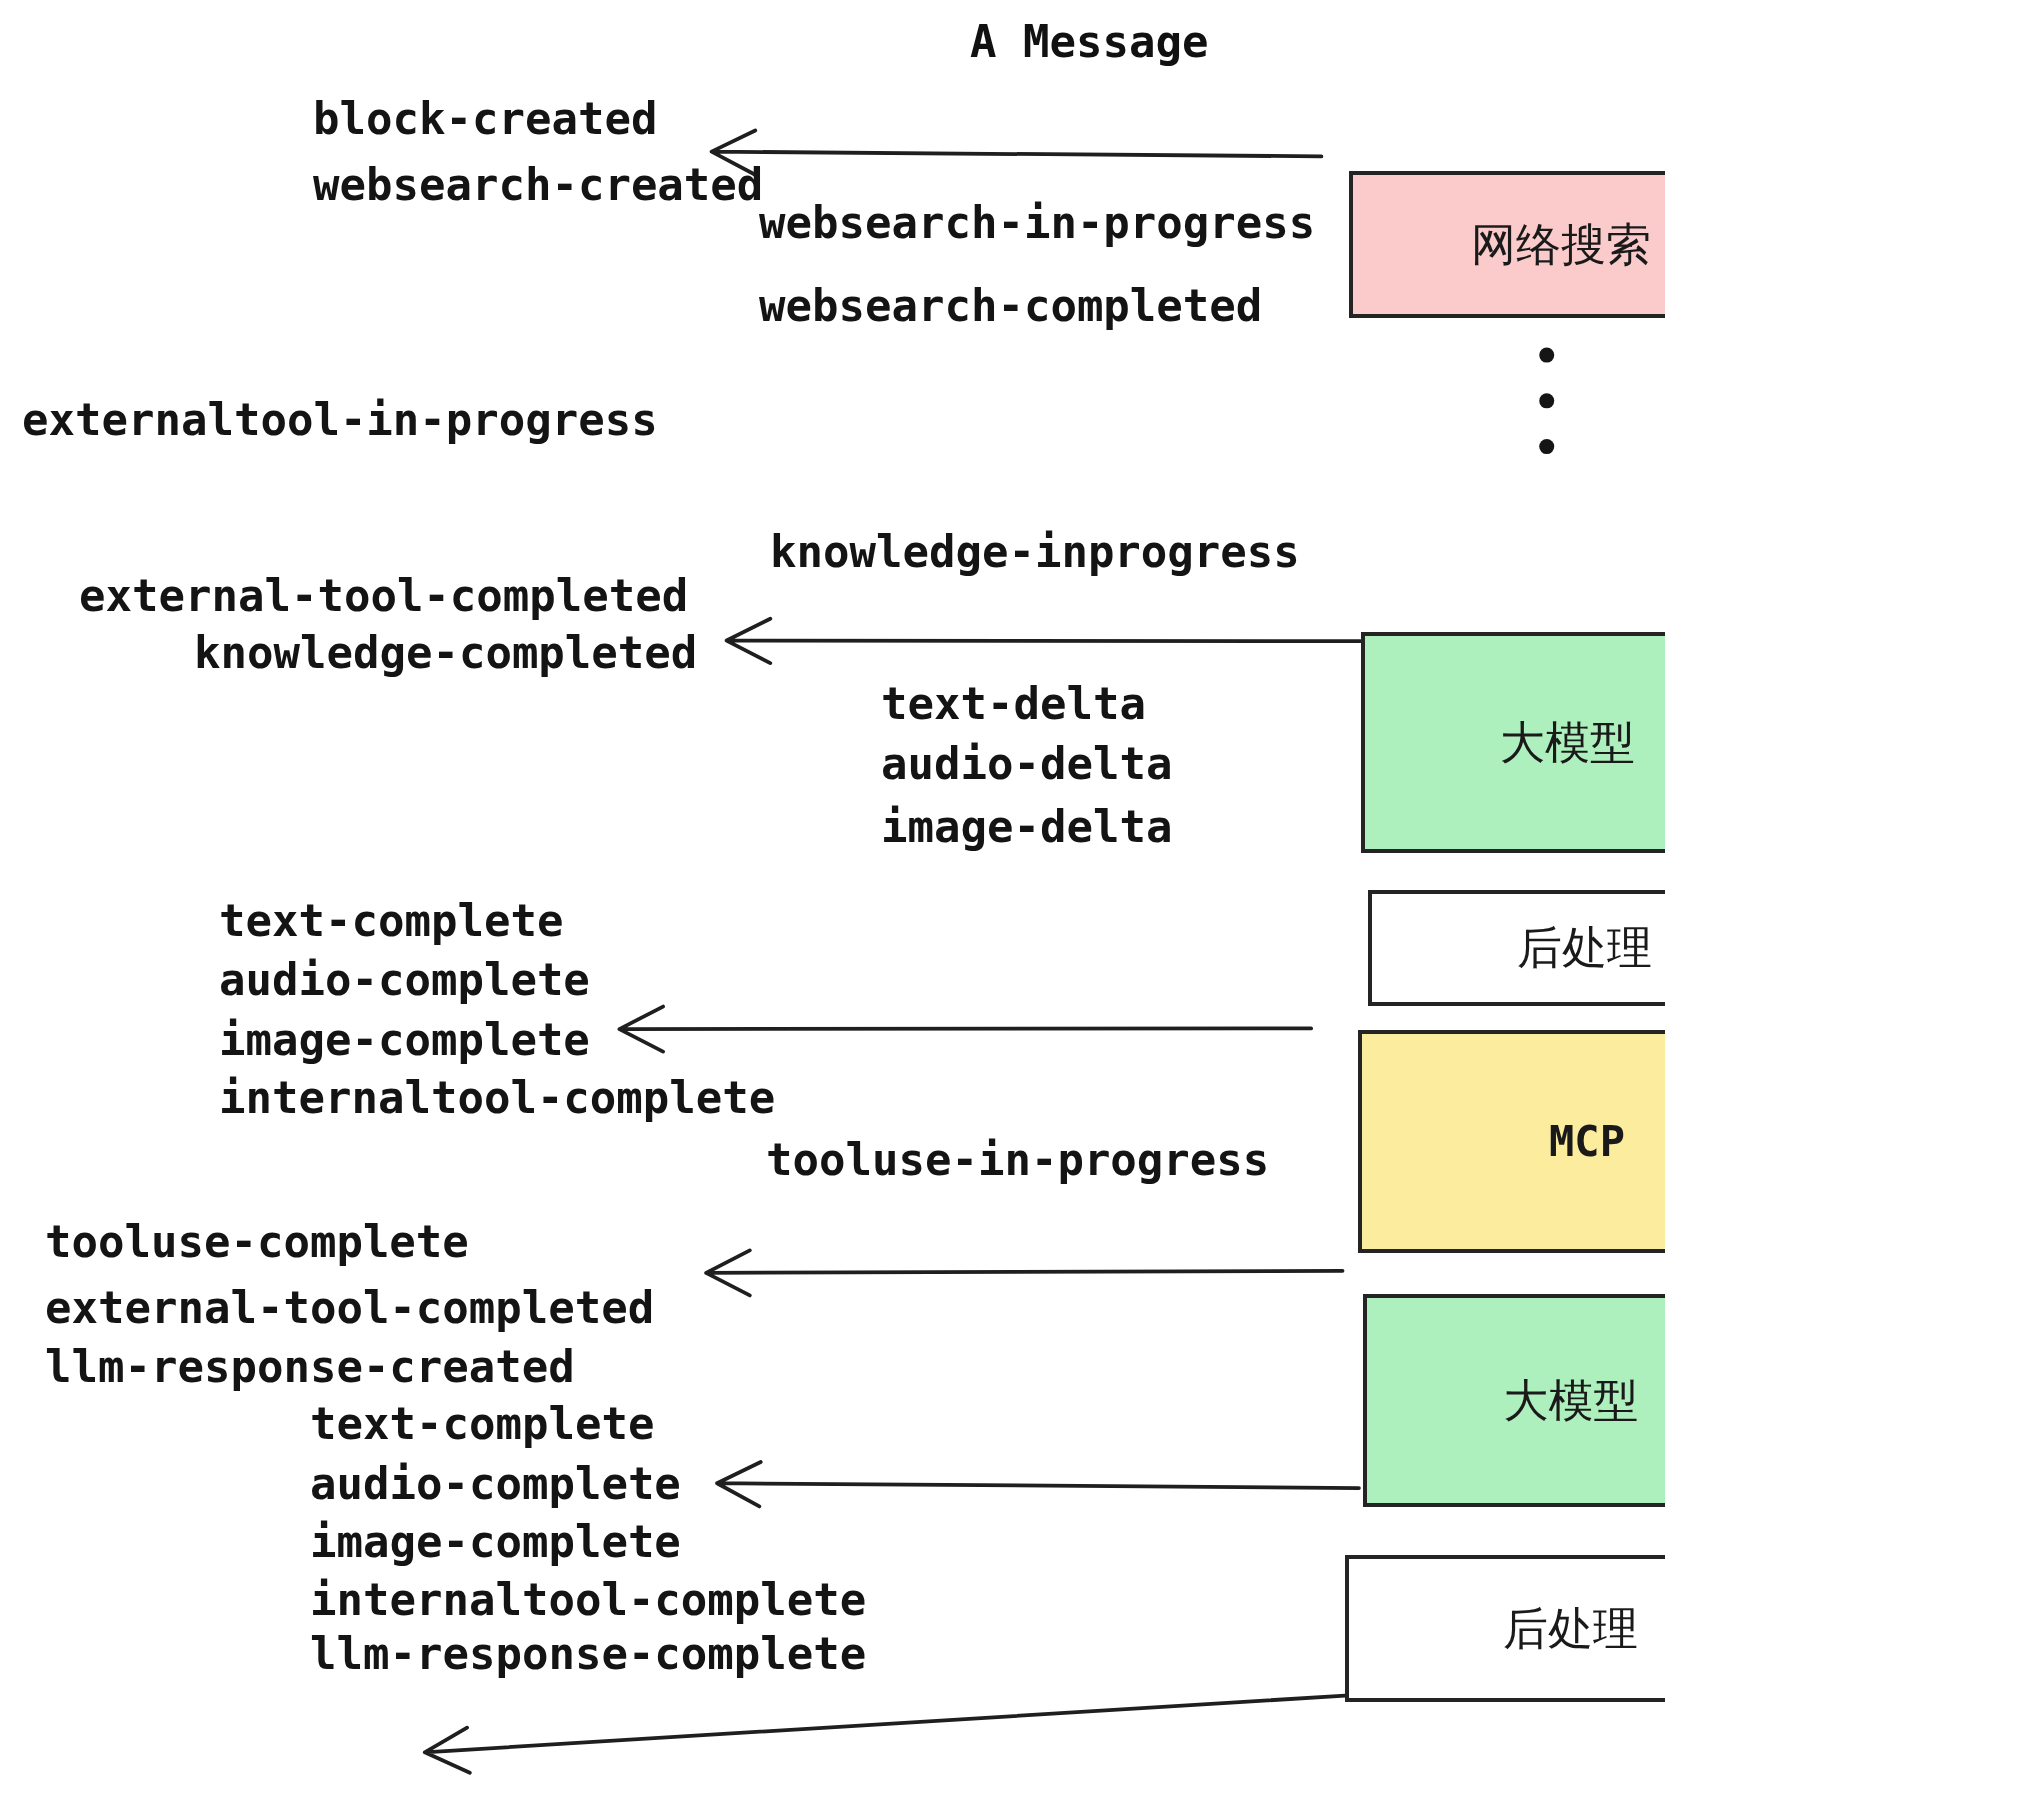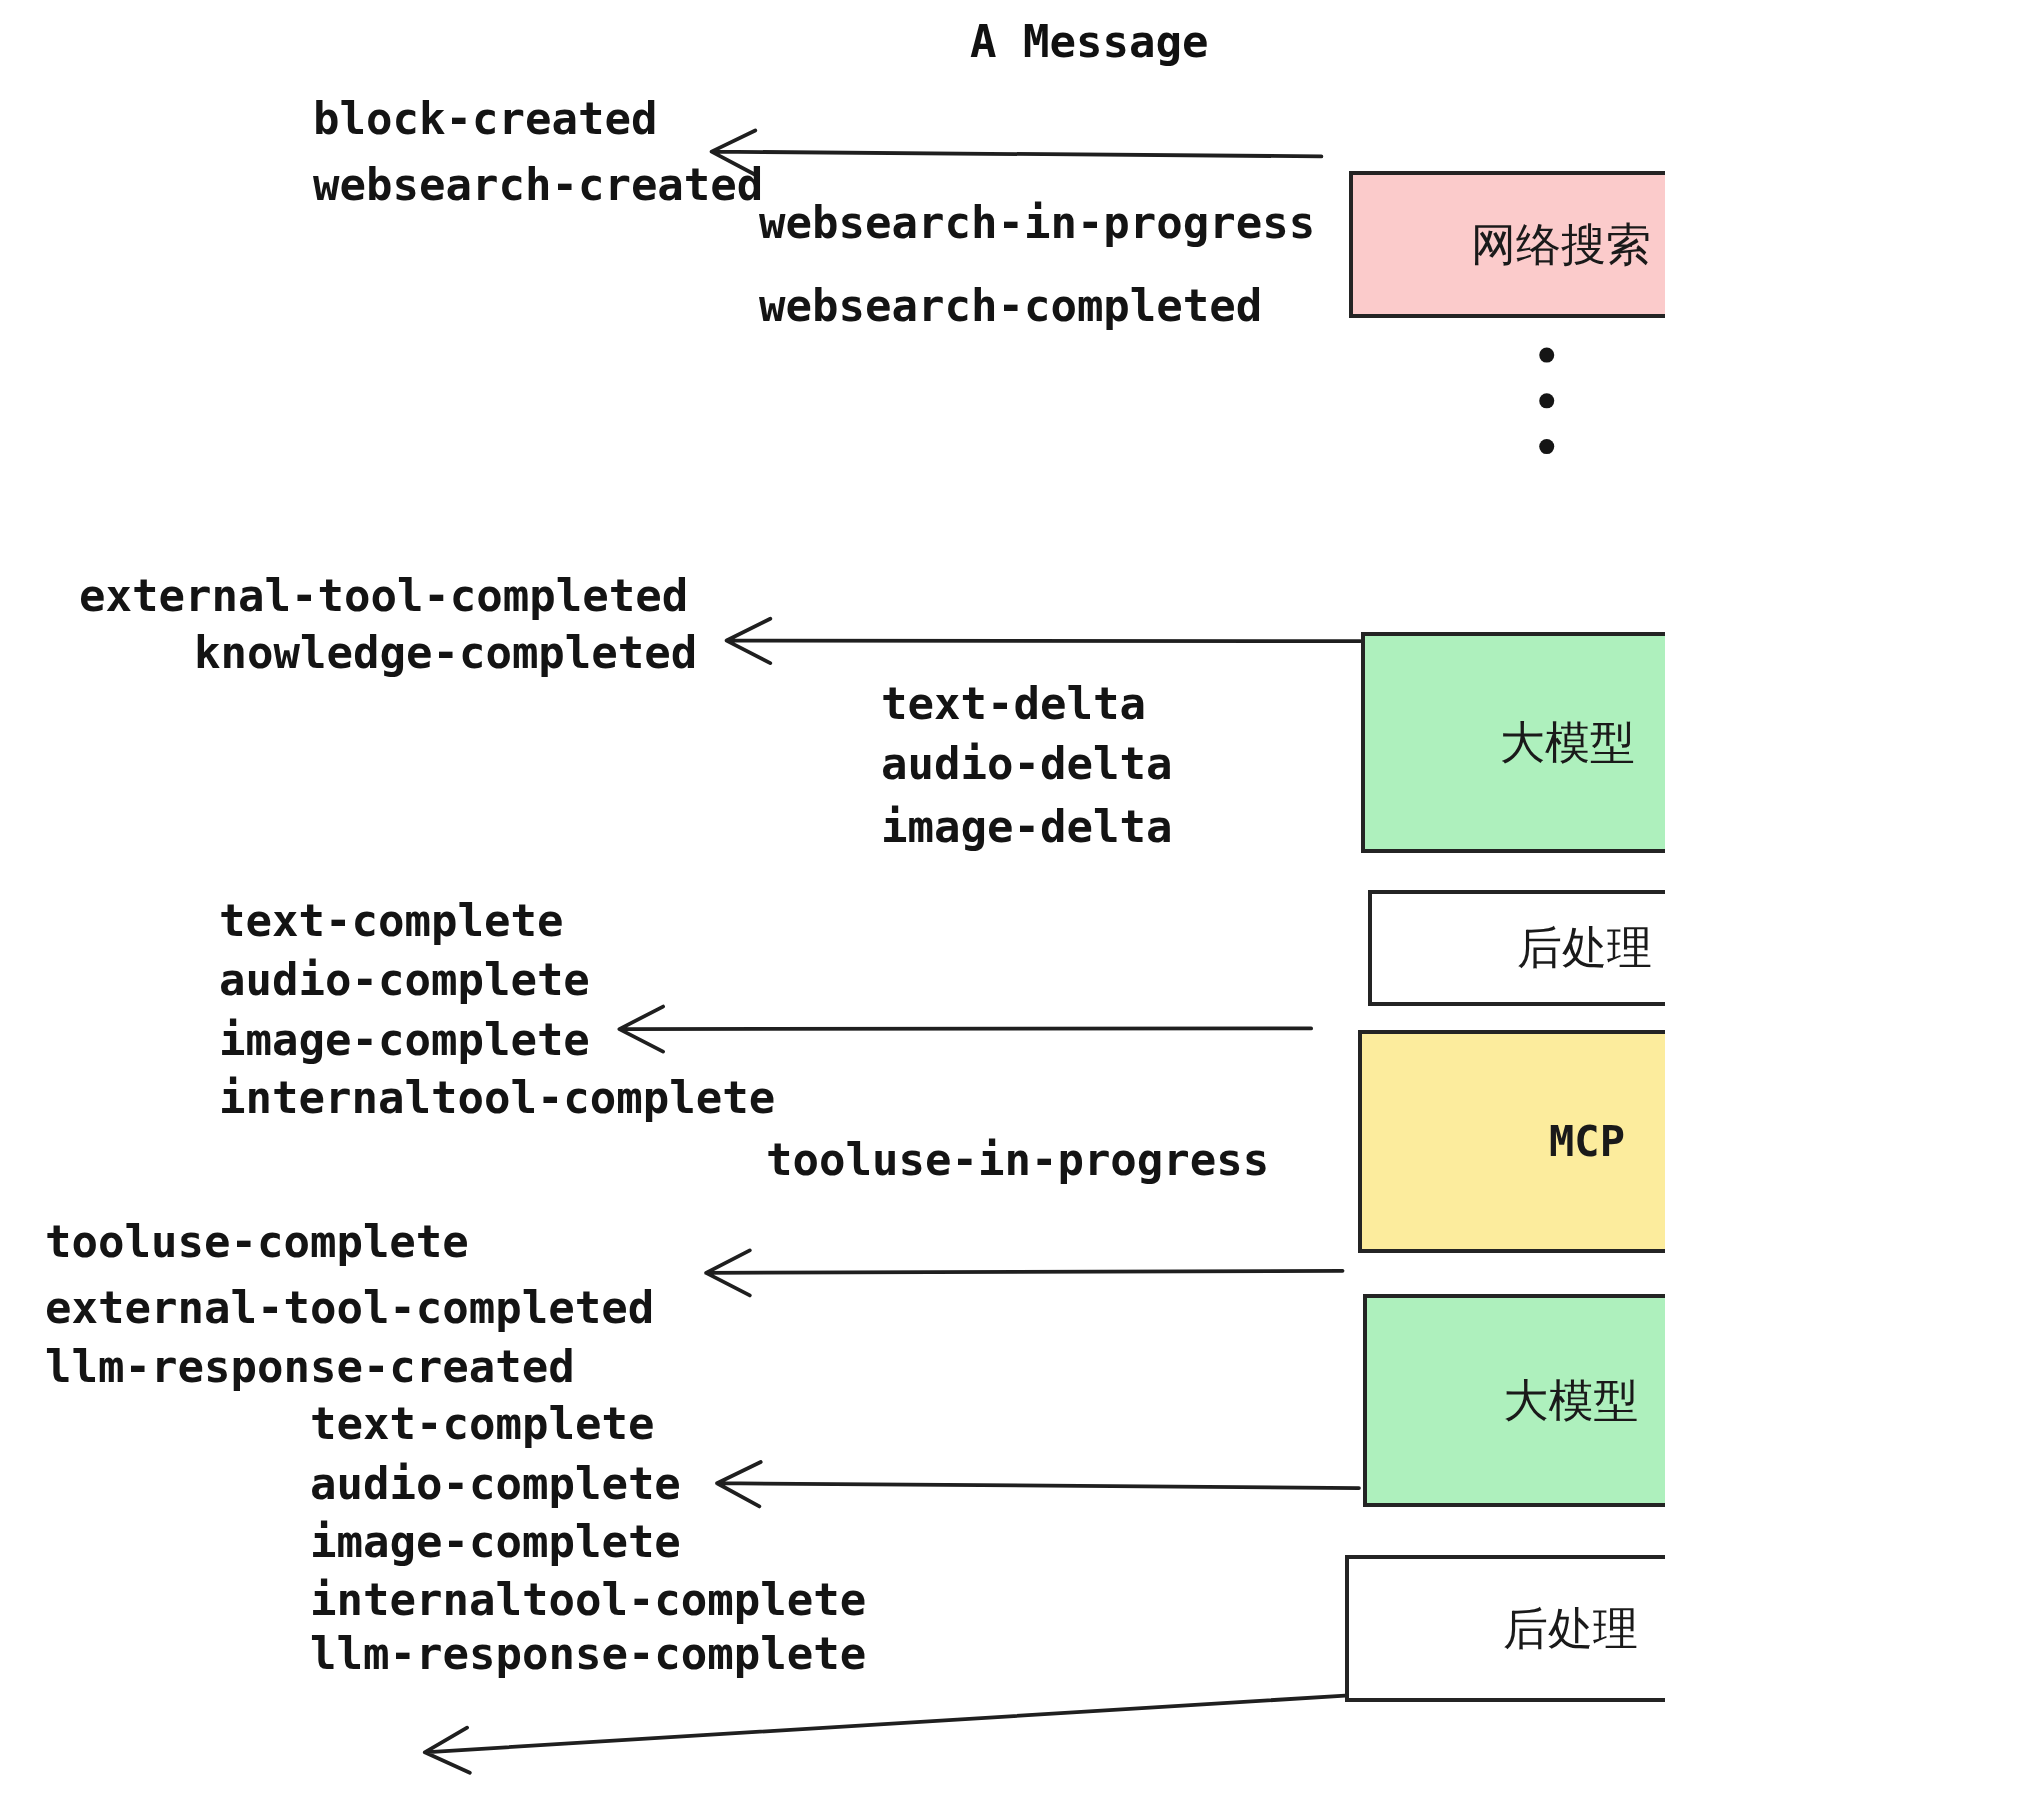--- a/index.html
+++ b/index.html
@@ -58,20 +58,22 @@
       <circle cx="2265" cy="654" r="11"></circle>
     </g>
   </svg>
 
   <div class="title" style="left:970px;top:16.4px">A Message</div>
 
   <div class="evt" style="left:313px;top:97px">block-created</div>
   <div class="evt" style="left:313px;top:163px">websearch-created</div>
   <div class="evt" style="left:759px;top:201px">websearch-in-progress</div>
   <div class="evt" style="left:759px;top:284px">websearch-completed</div>
+  <div class="evt" style="left:22px;top:398px">externaltool-in-progress</div>
+  <div class="evt" style="left:770px;top:530px">knowledge-inprogress</div>
   <div class="evt" style="left:79px;top:574px">external-tool-completed</div>
   <div class="evt" style="left:194px;top:631px">knowledge-completed</div>
   <div class="evt" style="left:881px;top:682px">text-delta</div>
   <div class="evt" style="left:881px;top:742px">audio-delta</div>
   <div class="evt" style="left:881px;top:805px">image-delta</div>
   <div class="evt" style="left:219px;top:899px">text-complete</div>
   <div class="evt" style="left:219px;top:958px">audio-complete</div>
   <div class="evt" style="left:219px;top:1018px">image-complete</div>
   <div class="evt" style="left:219px;top:1076px">internaltool-complete</div>
   <div class="evt" style="left:45px;top:1220px">tooluse-complete</div>

